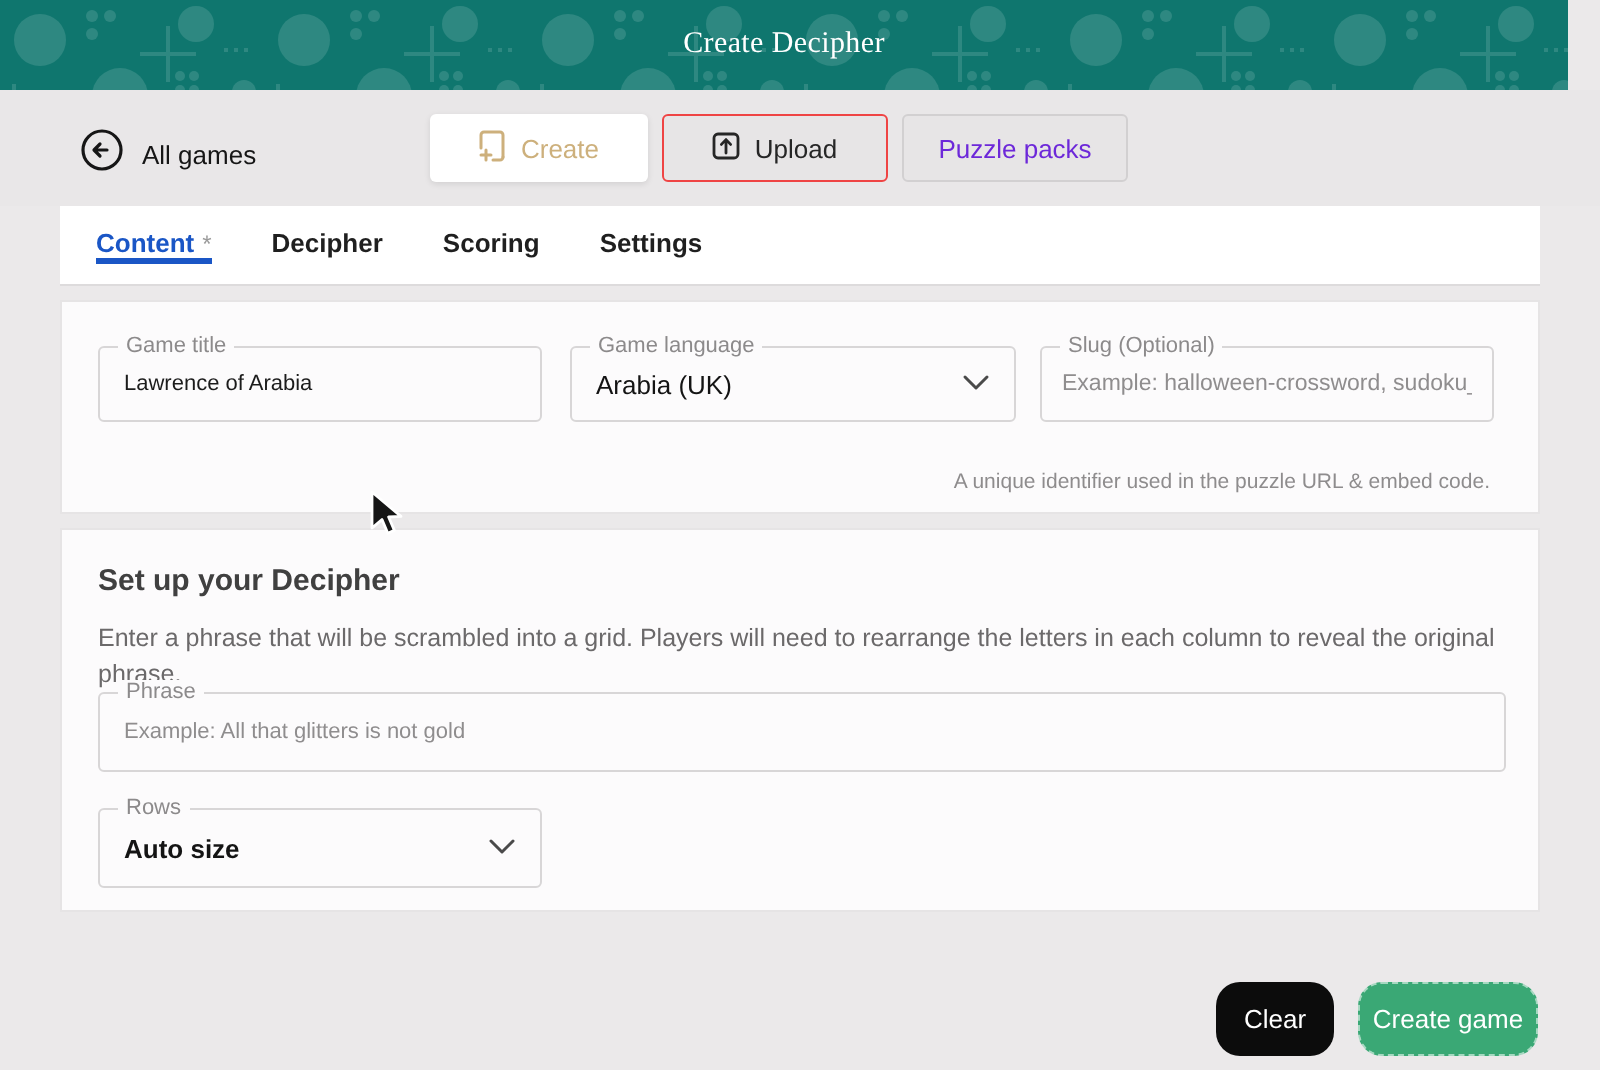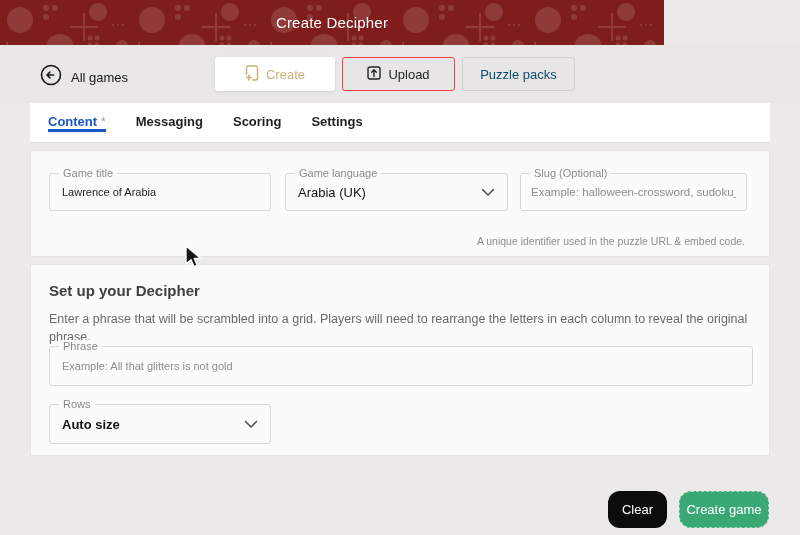--- a/index.html
+++ b/index.html
@@ -1,33 +1,33 @@
 <!DOCTYPE html>
 <html><head>
 <meta charset="utf-8">
 <style>
   * { margin:0; padding:0; box-sizing:border-box; }
   html,body { width:800px; height:535px; }
   body { font-family:"Liberation Sans", sans-serif; }
   .screen { position:relative; width:800px; height:535px; background:#ebe9ea; overflow:hidden; }
 
   
-  .app-header { position:absolute; top:0; left:0; width:664px; height:45px; background:#7f1d1d; overflow:hidden; }
+  .app-header { position:absolute; top:0; left:0; width:784px; height:45px; background:#0f766e; overflow:hidden;font-family:Liberation Serif, serif; }
   .app-header svg.pattern { position:absolute; top:0; left:0; }
   .header-title { position:absolute; top:0; left:0; width:100%; height:45px; line-height:45px; text-align:center; color:#ffffff; font-size:15px; letter-spacing:.2px; }
 
   
   .toolbar { position:absolute; top:45px; left:0; width:800px; height:58px; background:#e9e7e8; }
   .back-group { position:absolute; left:40px; top:19px; display:flex; align-items:center; gap:9px; cursor:pointer; }
   .back-label { font-size:13px; color:#161616; }
   .toolbar-tabs { position:absolute; left:215px; top:12px; display:flex; gap:7px; }
   .tbtn { height:34px; display:flex; align-items:center; justify-content:center; gap:7px; font-size:13px; border-radius:3px; cursor:pointer; }
-  .tbtn-create { width:120px; background:#ffffff; color:#cdb07c; box-shadow:0 1px 3px rgba(0,0,0,.10); }
+  .tbtn-create { width:109px; background:#ffffff; color:#cdb07c; box-shadow:0 1px 3px rgba(0,0,0,.10); }
   .tbtn-upload { width:113px; background:#e7e5e6; border:1px solid #ef4444; color:#262626; }
-  .tbtn-packs  { width:113px; background:#e7e5e6; border:1px solid #d2d0d1; color:#0c4a6e; }
+  .tbtn-packs  { width:113px; background:#e7e5e6; border:1px solid #d2d0d1; color:#6d28d9; }
 
   
   .tabbar { position:absolute; top:103px; left:30px; width:740px; height:40px; background:#ffffff; border-bottom:1px solid #dddbdc; display:flex; padding-left:18px; gap:30px; }
   .tab { font-size:13px; font-weight:bold; color:#1f1f1f; line-height:37px; height:29px; border-bottom:3px solid transparent; cursor:pointer; }
   .tab.active { color:#1a56c6; border-bottom-color:#1a56c6; }
   .tab .req { color:#9b9b9b; font-weight:normal; margin-left:4px; font-size:12px; }
 
   
   .card { position:absolute; left:30px; width:740px; background:#fcfbfc; border:1px solid #e6e4e5; }
   .card-details { top:150px; height:107px; }
@@ -135,21 +135,21 @@
         <span>Puzzle packs</span>
       </div>
     </div>
   </div>
 
   <div class="tabbar">
     <div class="tab active">
       <span>Content</span><span class="req">*</span>
     </div>
     <div class="tab">
-      <span>Messaging</span>
+      <span>Decipher</span>
     </div>
     <div class="tab">
       <span>Scoring</span>
     </div>
     <div class="tab">
       <span>Settings</span>
     </div>
   </div>
 
   <div class="card card-details">

